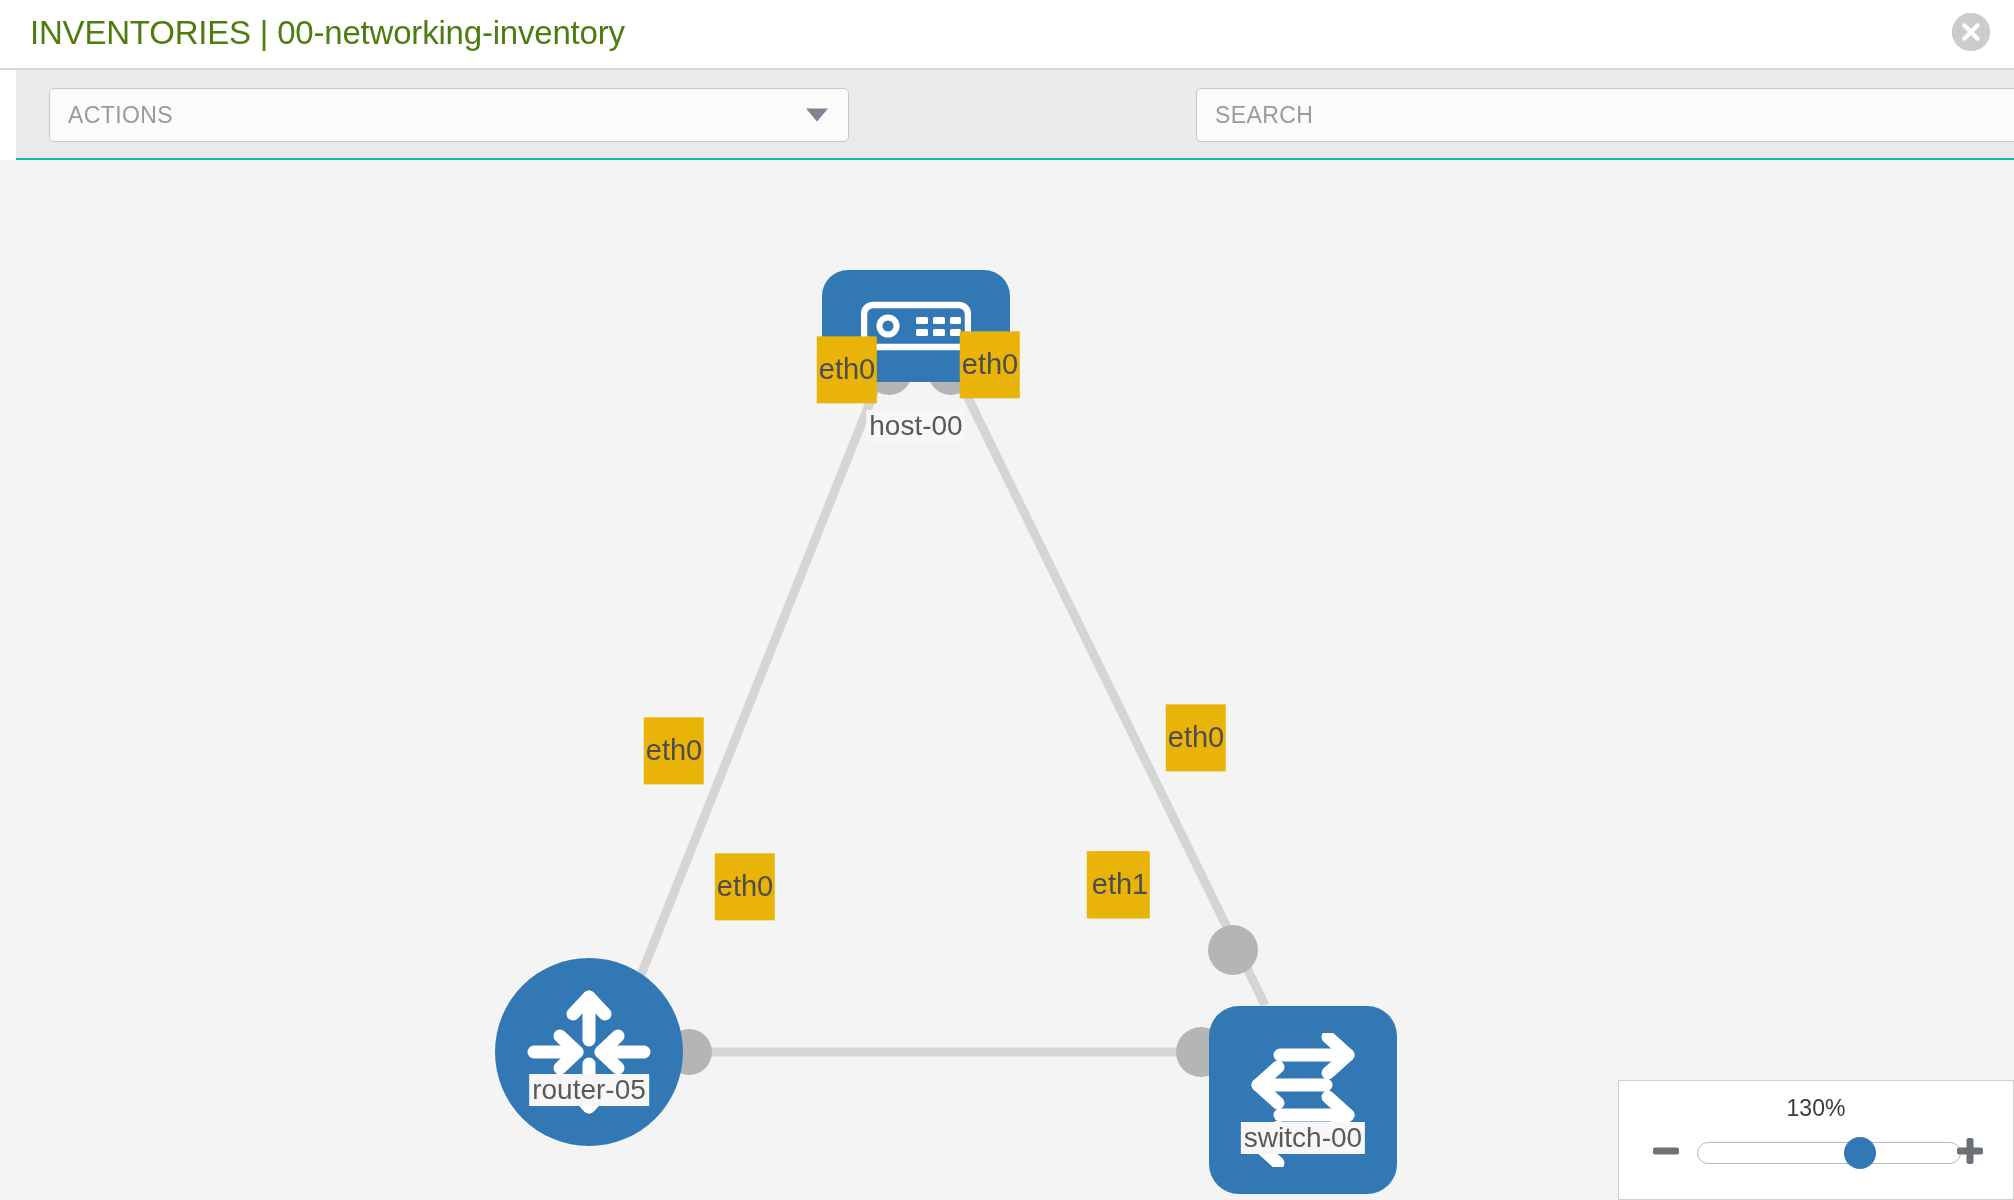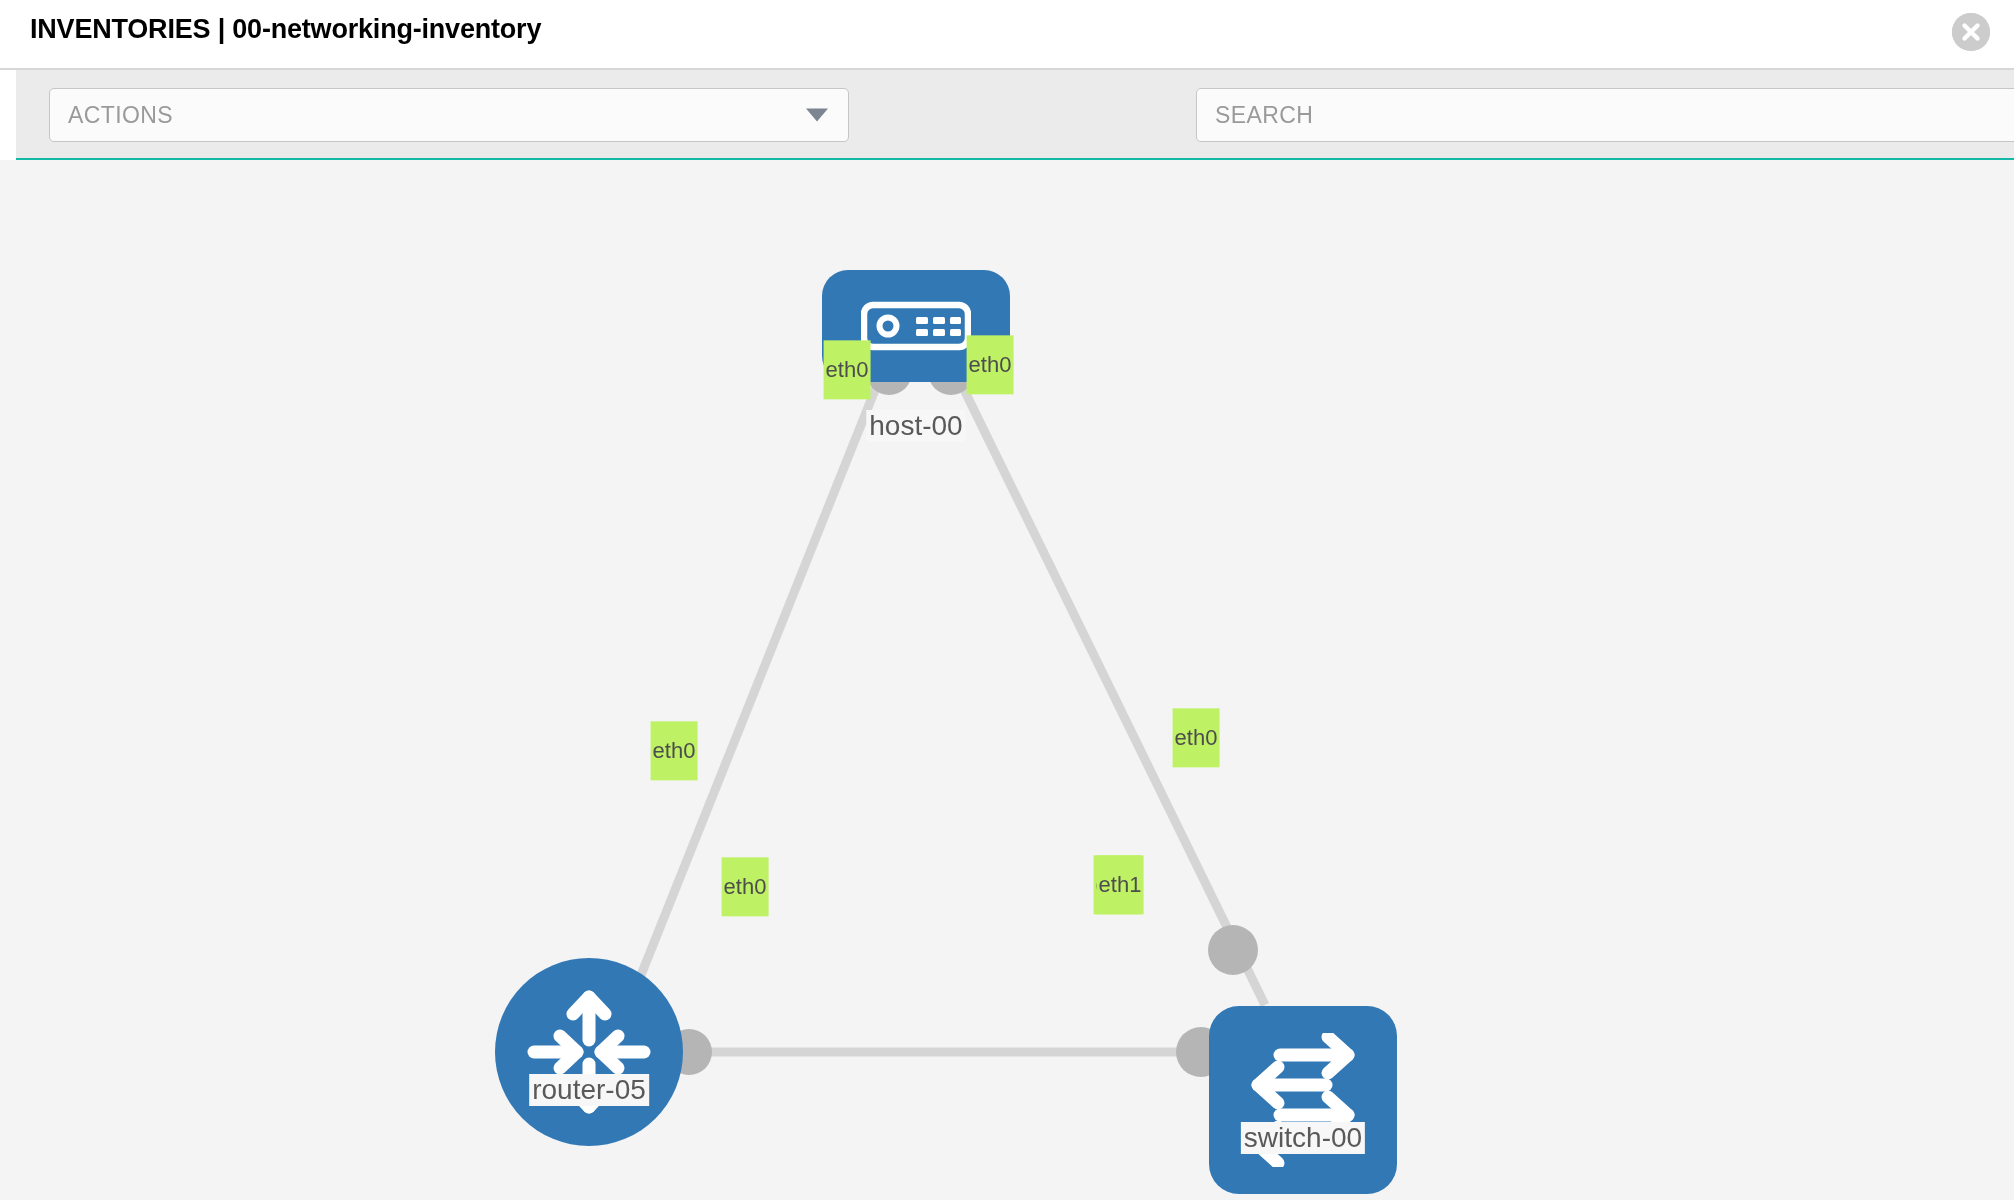--- a/index.html
+++ b/index.html
@@ -27,23 +27,23 @@
     width: 2014px;
     height: 70px;
     background: #ffffff;
     border-bottom: 2px solid #d7d7d7;
     box-sizing: border-box;
   }
   .page-title {
     position: absolute;
     left: 30px;
     top: 14px;
-    font-size: 27px;
-    font-weight: bold;
-    color: #000000;
+    font-size: 33px;
+    font-weight: normal;
+    color: #4d7c0f;
     letter-spacing: -0.2px;
     white-space: nowrap;
   }
   .close-btn {
     position: absolute;
     right: 24px;
     top: 13px;
     width: 38px;
     height: 38px;
     border-radius: 50%;
@@ -146,23 +146,23 @@
     white-space: nowrap;
     font-size: 28px;
     color: #595959;
     background: #f7f7f7;
     padding: 0 3px;
   }
   .edge-label {
     position: absolute;
     transform: translate(-50%, -50%);
     white-space: nowrap;
-    font-size: 22px;
+    font-size: 29px;
     color: #4d4d4d;
-    background: #bef264;
+    background: #eab308;
     padding: 17px 2px;
     line-height: 1.15;
   }
 
   
   .zoom-widget {
     position: absolute;
     left: 1618px;
     top: 1080px;
     width: 396px;
@@ -352,14 +352,36 @@
     <div class="edge-label" style="left:847px;  top:210px;">eth0</div>
     <div class="edge-label" style="left:990px;  top:205px;">eth0</div>
     <div class="edge-label" style="left:674px;  top:591px;">eth0</div>
     <div class="edge-label" style="left:1196px; top:578px;">eth0</div>
     <div class="edge-label" style="left:745px;  top:727px;">eth0</div>
     <div class="edge-label" style="left:1117px; top:725px;">eth0</div>
     <div class="edge-label" style="left:1120px; top:725px;">eth1</div>
 
   </div>
 
+  <div class="zoom-widget">
+    <div class="zoom-pct">130%</div>
+
+    <div class="zoom-row">
+      <span class="zoom-minus">
+        <svg width="34" height="34" viewBox="0 0 34 34">
+          <rect x="4" y="13.5" width="26" height="7" rx="2" fill="#6b7177"></rect>
+        </svg>
+      </span>
+
+      <div class="zoom-track">
+        <div class="zoom-handle" id="zoom-handle" style="left: 62%;"></div>
+      </div>
+
+      <span class="zoom-plus">
+        <svg width="34" height="34" viewBox="0 0 34 34">
+          <rect x="4" y="13.5" width="26" height="7" rx="2" fill="#6b7177"></rect>
+          <rect x="13.5" y="4" width="7" height="26" rx="2" fill="#6b7177"></rect>
+        </svg>
+      </span>
+    </div>
+  </div>
 
 </div>
 
 </body></html>

